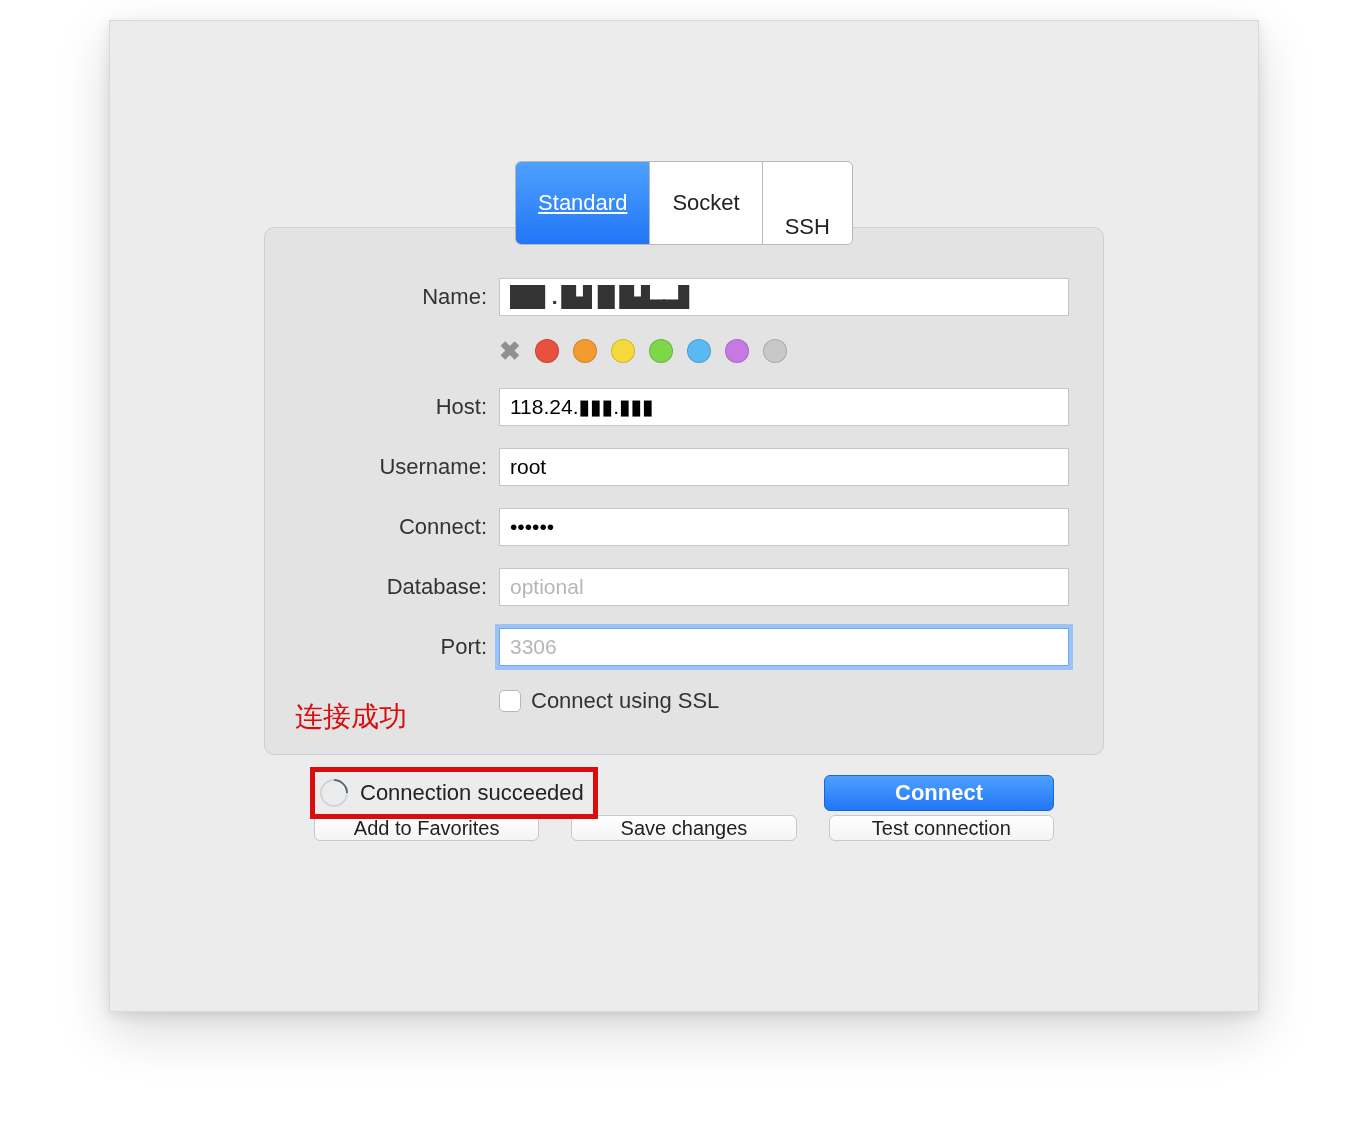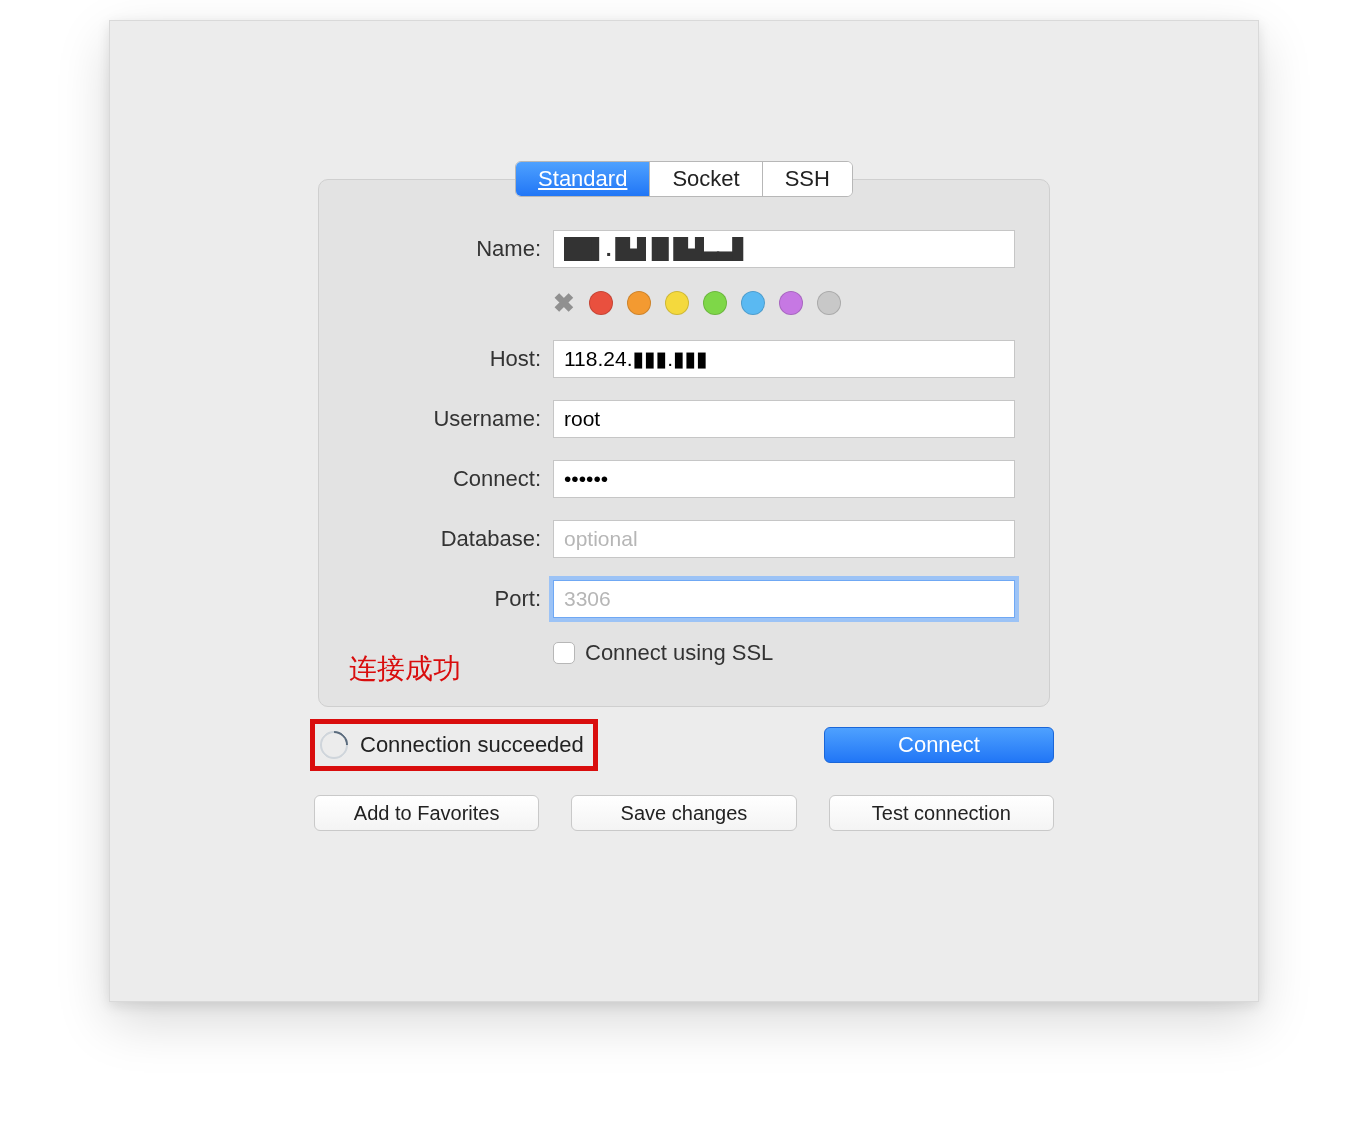--- a/index.html
+++ b/index.html
@@ -37,29 +37,29 @@
     }
     .seg-btn {
       padding: 4px 22px;
       font-size: 22px;
       background: #ffffff;
       border: none;
       border-right: 1px solid #b7b7b7;
       cursor: pointer;
       color: #222;
     }
-    .seg-btn:last-child { border-right: none; }
+    .seg-btn:last-child { border-right: none; margin-top: 48px; }
     .seg-btn.active {
       background: linear-gradient(#4ea1ff, #2176f6);
       color: #fff;
       text-decoration: underline;
     }
     .panel {
       margin: -18px auto 0 auto;
-      width: 732px;
+      width: 840px;
       background: #e3e3e3;
       border: 1px solid #cfcfcf;
       border-radius: 10px;
       padding: 50px 34px 40px 34px;
       position: relative;
     }
     .row {
       display: flex;
       align-items: center;
       margin-bottom: 22px;
@@ -146,21 +146,21 @@
     }
     .footer {
       position: relative;
       width: 740px;
       margin: 20px auto 0 auto;
     }
     .status-row {
       display: flex;
       align-items: center;
       justify-content: space-between;
-      margin-bottom: 32px;
+      margin-bottom: 4px;
     }
     .status-area {
       position: relative;
       padding: 4px 10px 4px 6px;
       display: flex;
       align-items: center;
     }
     .status-box {
       position: absolute;
       left: -4px;
@@ -185,28 +185,29 @@
     }
     .primary-btn {
       min-width: 230px;
       height: 36px;
       background: linear-gradient(#4ea1ff, #2176f6);
       color: #fff;
       font-size: 22px;
       border: 1px solid #1a66d8;
       border-radius: 6px;
       cursor: pointer;
+      font-weight: bold;
     }
     .btn-row {
       display: flex;
       gap: 32px;
     }
     .secondary-btn {
       flex: 1;
-      height: 36px;
+      height: 26px;
       background: linear-gradient(#ffffff, #f4f4f4);
       border: 1px solid #c9c9c9;
       border-radius: 6px;
       font-size: 20px;
       color: #222;
       cursor: pointer;
     }
   </style>
 </head>
 <body>

